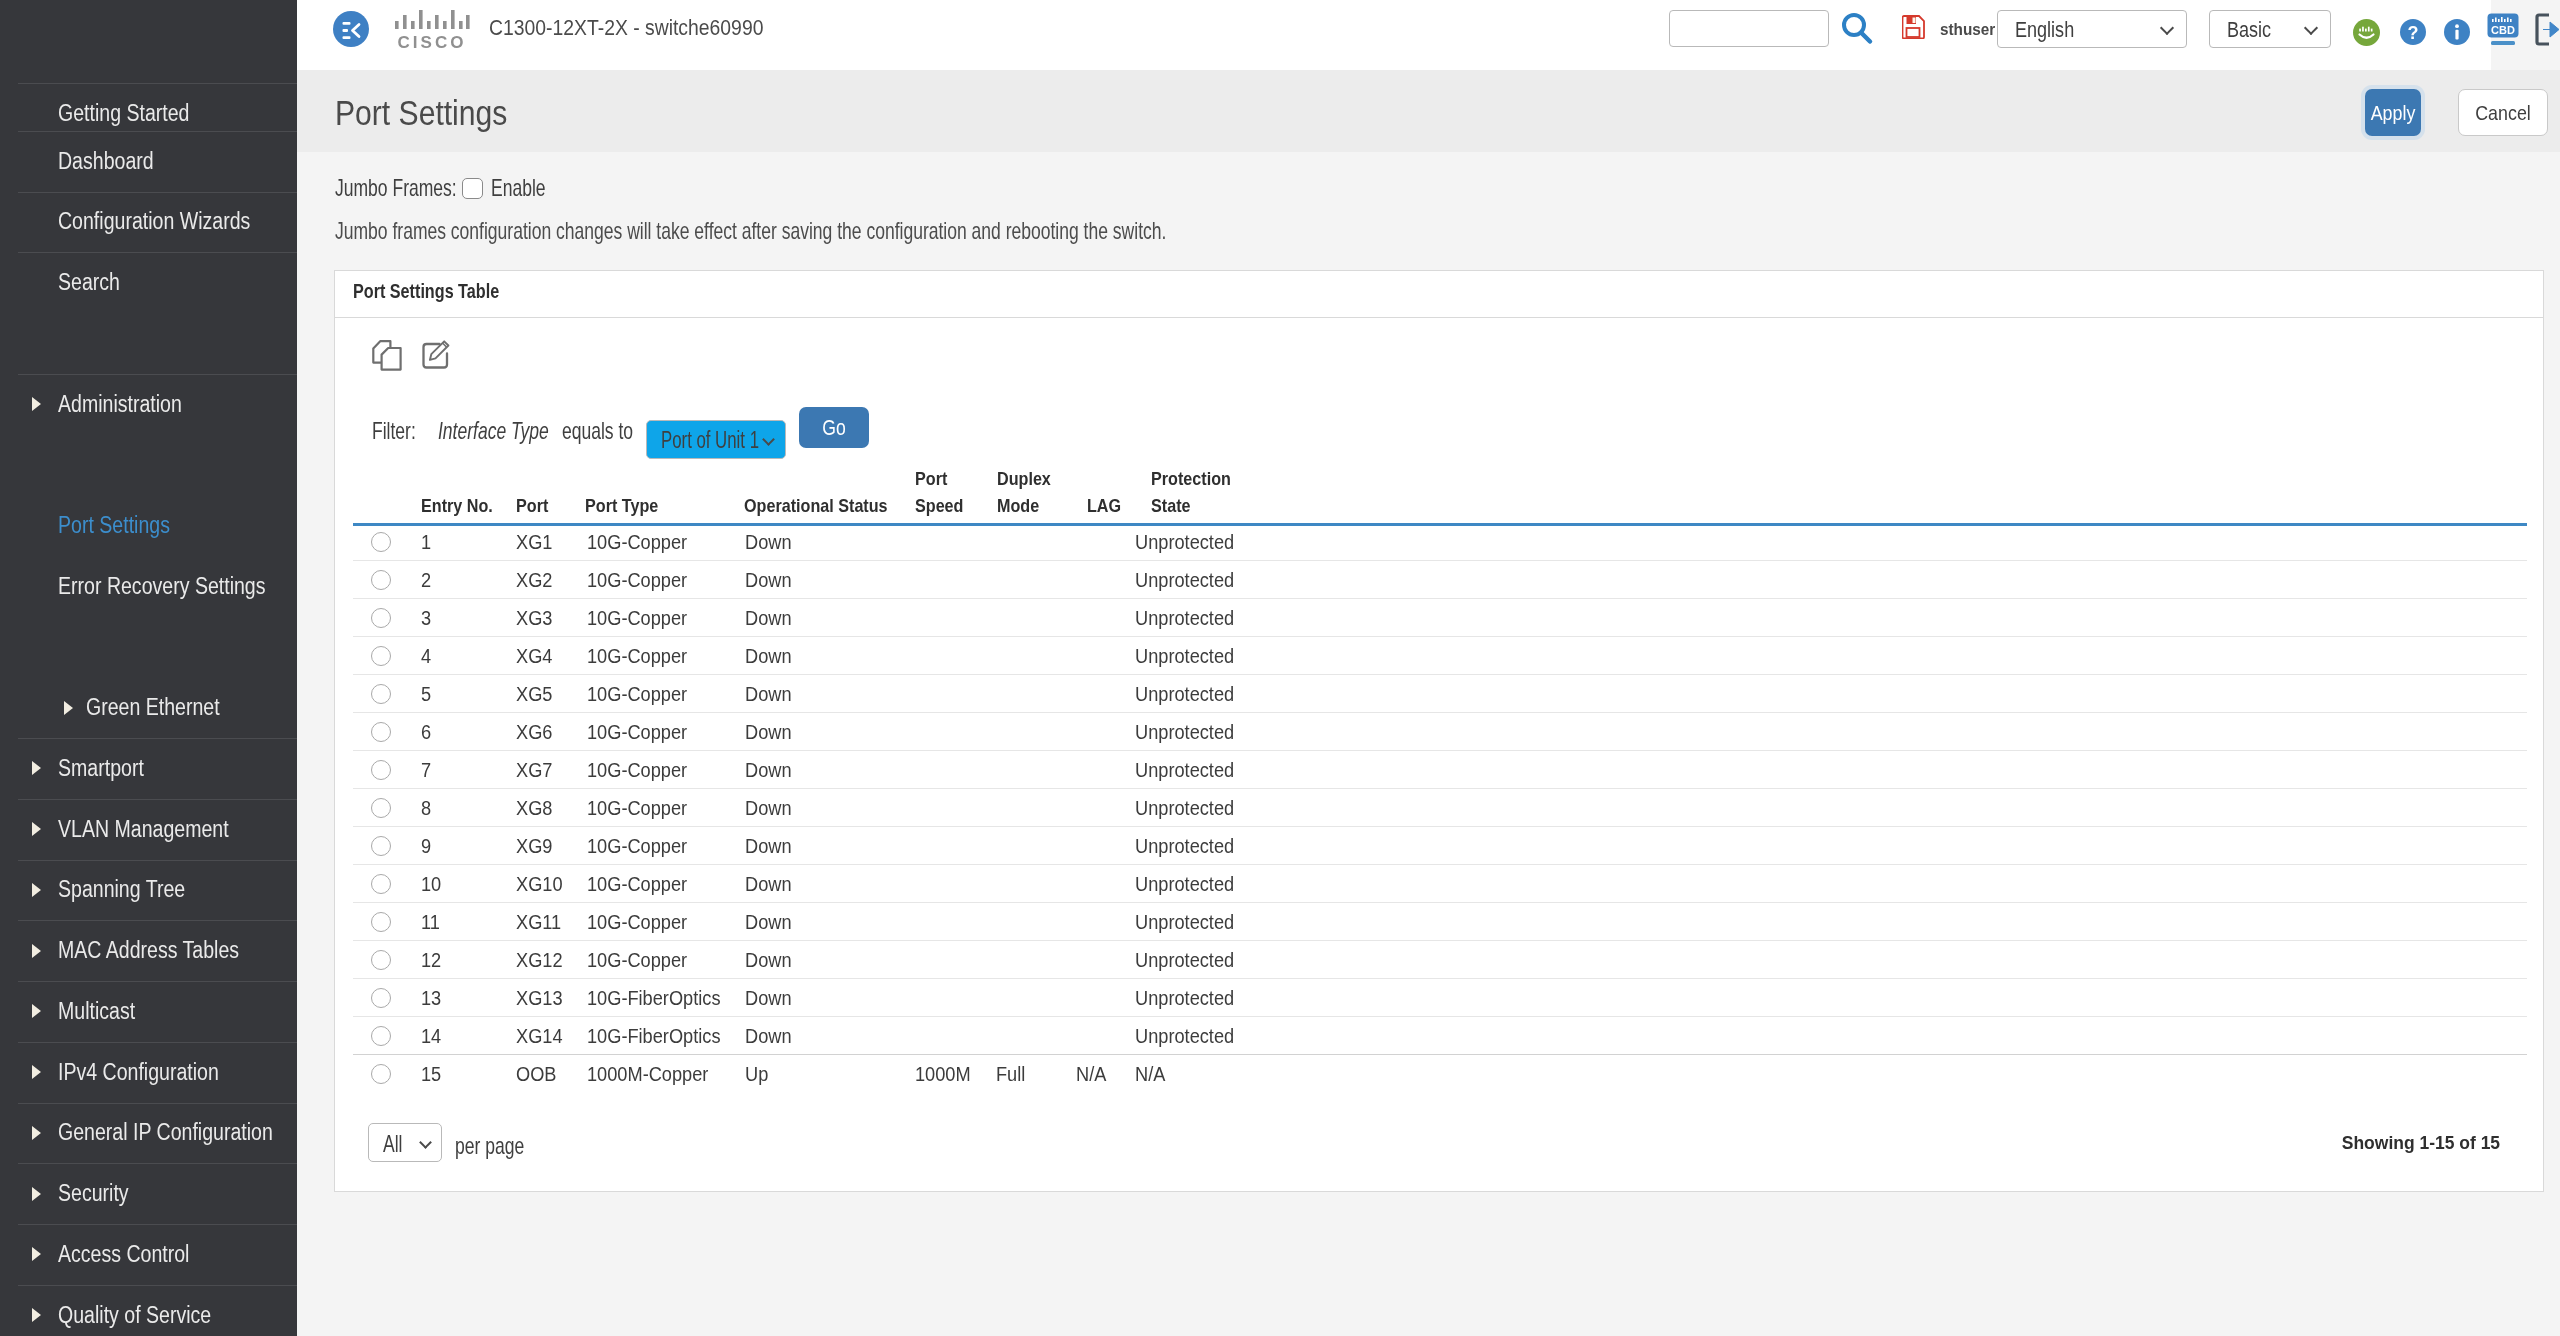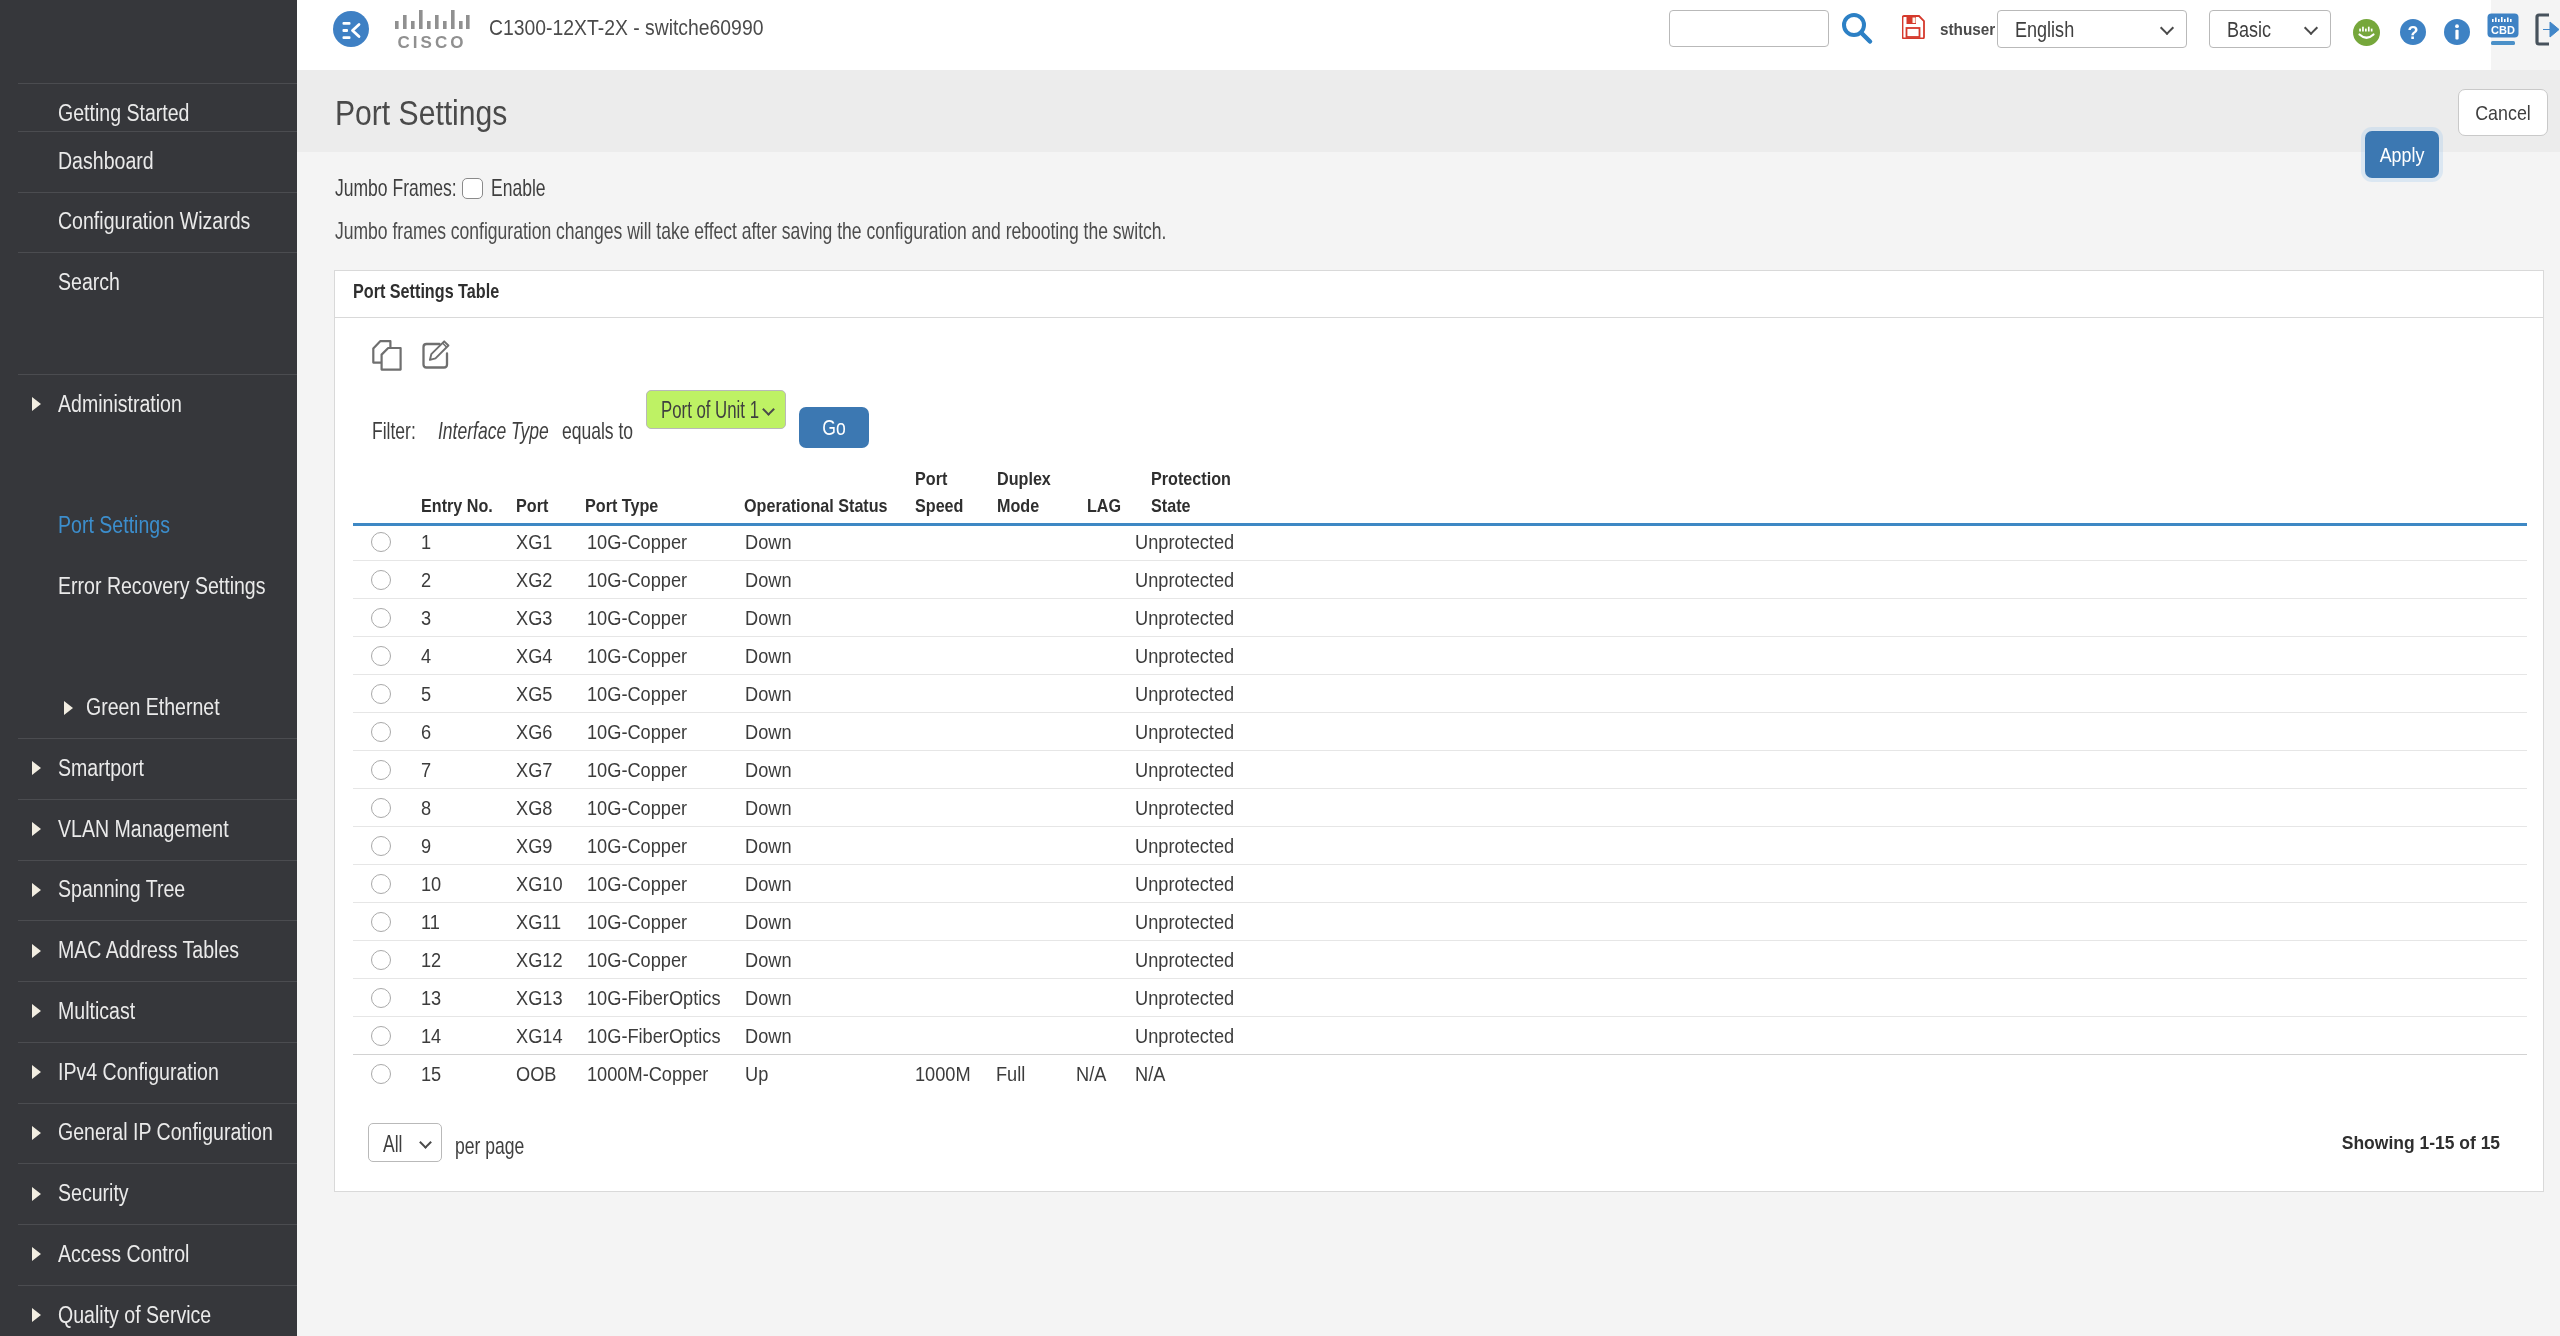--- a/index.html
+++ b/index.html
@@ -27,34 +27,34 @@
 .selbox { position:absolute; top:10px; height:38px; background:#fff; border:1px solid #b9b9b9; border-radius:4px; font-size:22px; color:#3f3f3f; }
 .selbox .sv { position:absolute; left:17px; top:6px; transform:scaleX(0.82); transform-origin:0 0; }
 .selbox .chev { position:absolute; right:14px; top:12px; width:10px; height:10px; border-right:2.4px solid #4a4a4a; border-bottom:2.4px solid #4a4a4a; transform:rotate(45deg); }
 #langSel { left:1700px; width:190px; }
 #viewSel { left:1912px; width:122px; }
 
 
 #band { position:absolute; left:297px; top:70px; width:2263px; height:82px; background:#ececec; }
 #band h1 { position:absolute; left:38px; top:23px; font-size:35px; font-weight:normal; color:#4a4a4a; white-space:nowrap; transform:scaleX(0.86); transform-origin:0 0; }
 .btn { position:absolute; top:19px; height:47px; border-radius:7px; font-size:21px; }
-#applyBtn { left:2068px; width:74px; background:#3c78b2; box-shadow:0 0 0 4px rgba(130,185,235,0.22);margin-top:42px; }
+#applyBtn { left:2068px; width:56px; background:#3c78b2; box-shadow:0 0 0 4px rgba(130,185,235,0.22); }
 #applyBtn span { position:absolute; left:50%; top:12px; transform:translateX(-50%) scaleX(0.85); color:#fff; }
 #cancelBtn { left:2161px; width:90px; background:#fff; border:1px solid #c9c9c9; }
 #cancelBtn span { position:absolute; left:50%; top:11px; transform:translateX(-50%) scaleX(0.85); color:#3f3f3f; }
 
 
 .lbl { position:absolute; font-size:24px; color:#3f3f3f; white-space:nowrap; transform:scaleX(0.73); transform-origin:0 0; }
 #jumboCheck { position:absolute; left:462px; top:178px; width:21px; height:21px; border:1.6px solid #8a8a8a; border-radius:5px; background:#fff; }
 
 
 #card { position:absolute; left:334px; top:270px; width:2210px; height:922px; background:#fff; border:1px solid #d9d9d9; }
 #cardTitle { position:absolute; left:18px; top:8px; font-size:21px; font-weight:bold; color:#2f2f2f; transform:scaleX(0.77); transform-origin:0 0; }
 #cardTitleSep { position:absolute; left:0; right:0; top:46px; height:1px; background:#d9d9d9; }
-#unitSel { position:absolute; left:311px; top:119px; width:140px; height:39px; border:1px solid #b9b9b9; border-radius:5px; background:#bef264; font-size:23px; color:#3f3f3f; }
+#unitSel { position:absolute; left:311px; top:149px; width:140px; height:39px; border:1px solid #b9b9b9; border-radius:5px; background:#0ea5e9; font-size:23px; color:#3f3f3f; }
 #goBtn { position:absolute; left:464px; top:136px; width:70px; height:41px; background:#3c78b2; border-radius:7px; }
 #goBtn span { position:absolute; left:50%; top:8px; transform:translateX(-50%) scaleX(0.8); color:#fff; font-size:22px; }
 .hdr { position:absolute; font-size:19px; font-weight:bold; color:#2f2f2f; line-height:27px; transform:scaleX(0.85); transform-origin:0 0; }
 #blueLine { position:absolute; left:18px; width:2174px; top:252px; height:3px; background:#3e88c4; }
 .row { position:absolute; left:18px; width:2174px; height:38px; }
 .row .sep { position:absolute; left:0; right:0; bottom:0; height:1px; background:#e6e6e6; }
 #rows .row:nth-child(14) .sep { background:#d2d2d2; }
 .row span { position:absolute; top:0; height:38px; line-height:38px; font-size:20px; color:#3c3c3c; white-space:nowrap; transform:scaleX(0.91); transform-origin:0 50%; }
 .radio { position:absolute; left:17.5px; top:9px; width:20px; height:20px; border:1.6px solid #a9a9a9; border-radius:50%; background:#fff; }
 .c1 { left:68px; } .c2 { left:163px; } .c3 { left:234px; } .c4 { left:392px; } .c5 { left:562px; } .c6 { left:643px; } .c7 { left:723px; } .c8 { left:782px; }

